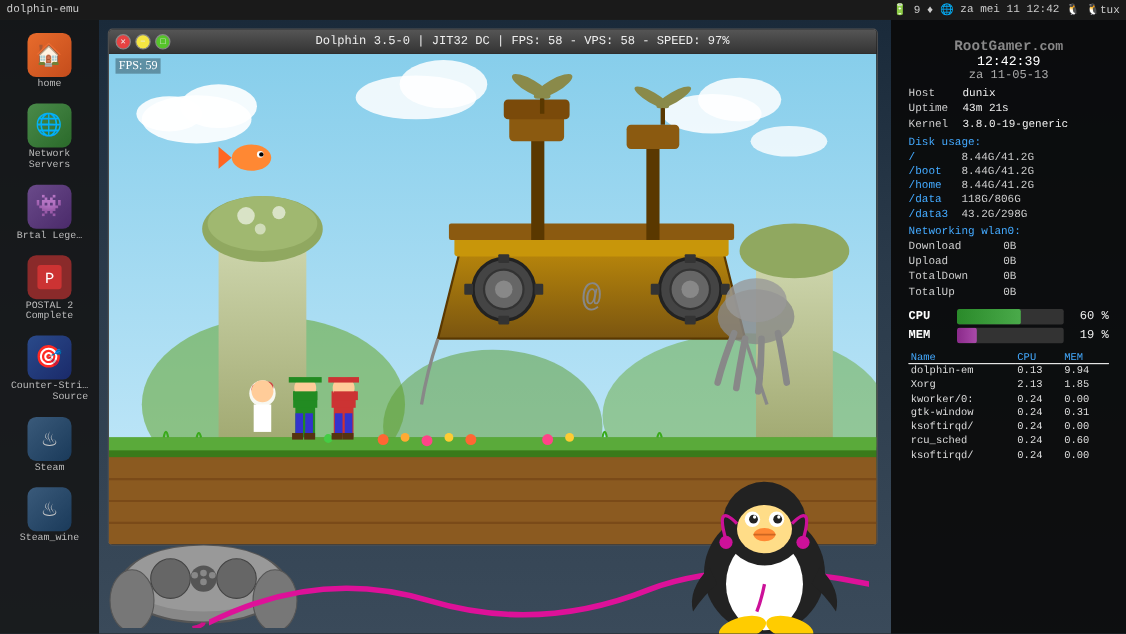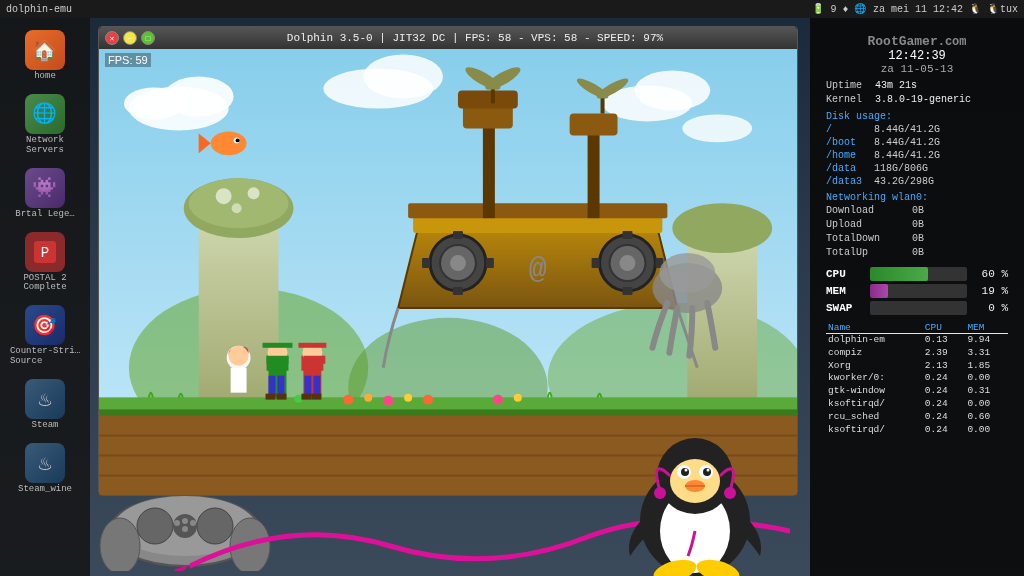--- a/index.html
+++ b/index.html
@@ -68,21 +68,21 @@
       border-radius: 8px;
       display: flex;
       align-items: center;
       justify-content: center;
       font-size: 20px;
       margin-bottom: 2px;
     }
     .dock-label {
       font-size: 9px;
       color: #bbb;
-      text-align: left;
+      text-align: right;
       line-height: 1.1;
     }
 
     
     .icon-home { background: linear-gradient(135deg, #e86c2c, #c44c1c); }
     .icon-network { background: linear-gradient(135deg, #4a8a4a, #2a6a2a); }
     .icon-brtal { background: linear-gradient(135deg, #6a4a8a, #4a2a6a); }
     .icon-postal { background: linear-gradient(135deg, #8a2a2a, #6a1a1a); }
     .icon-counter { background: linear-gradient(135deg, #2a4a8a, #1a2a6a); }
     .icon-steam { background: linear-gradient(135deg, #3a5a7a, #1a3a5a); }
@@ -140,21 +140,21 @@
       overflow: hidden;
     }
 
     
     #fps-overlay {
       position: absolute;
       top: 4px;
       left: 6px;
       color: white;
       font-size: 11px;
-      font-family: Liberation Sans, sans-serif;
+      font-family: Liberation Serif, serif;
       background: rgba(0,0,0,0.3);
       padding: 1px 3px;
       z-index: 10;
     }
 
     
     #sysmon {
       position: absolute;
       right: 0;
       top: 0;
@@ -569,20 +569,24 @@
   <div id="sysmon">
     <div class="header-name">
       <span>RootGamer</span><span style="color:#888;font-size:12px;">.com</span>
     </div>
     <div class="time">12:42:39</div>
     <div class="date">za  11-05-13</div>
 
     <div style="height:4px;"></div>
 
     <div class="info-row">
+      <span class="info-label">Host</span>
+      <span class="info-value">dunix</span>
+    </div>
+    <div class="info-row">
       <span class="info-label">Uptime</span>
       <span class="info-value">43m 21s</span>
     </div>
     <div class="info-row">
       <span class="info-label">Kernel</span>
       <span class="info-value">3.8.0-19-generic</span>
     </div>
 
     <div class="section-title">Disk usage:</div>
     <div id="disk-rows">
@@ -622,48 +626,36 @@
     </div>
 
     <div class="bar-container">
       <span class="bar-label">MEM</span>
       <div class="bar-track">
         <div class="bar-fill bar-mem" style="width:19%"></div>
       </div>
       <span class="bar-pct">19  %</span>
     </div>
 
-    <div class="bar-container">
-      <span class="bar-label">SWAP</span>
-      <div class="bar-track">
-        <div class="bar-fill bar-swap" style="width:0%"></div>
-      </div>
-      <span class="bar-pct">0  %</span>
-    </div>
 
     <div style="height:2px;"></div>
 
     <table class="proc-table">
       <thead>
         <tr>
           <th>Name</th>
           <th>CPU</th>
           <th>MEM</th>
         </tr>
       </thead>
       <tbody id="proc-tbody">
       <tr>
             <td>dolphin-em</td>
             <td>0.13</td>
             <td>9.94</td>
-          </tr>
-          <tr>
-            <td>compiz</td>
-            <td>2.39</td>
-            <td>3.31</td>
           </tr>
           <tr>
             <td>Xorg</td>
             <td>2.13</td>
             <td>1.85</td>
           </tr>
           <tr>
             <td>kworker/0:</td>
             <td>0.24</td>
             <td>0.00</td>

